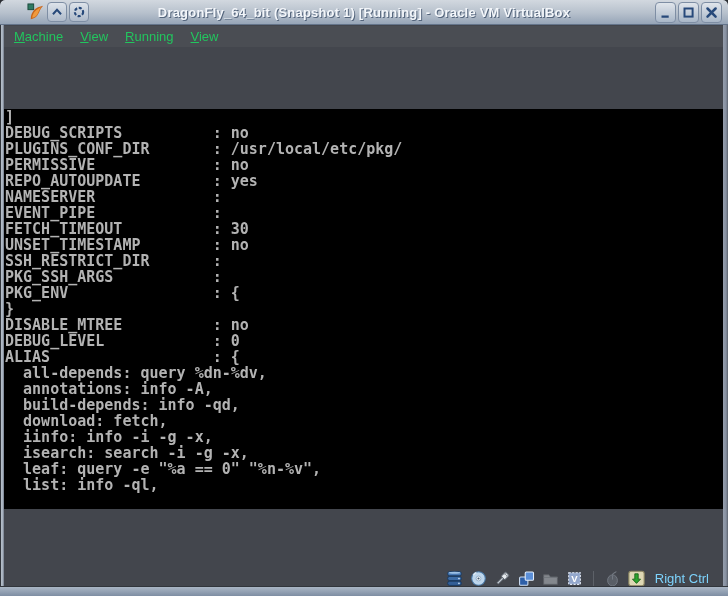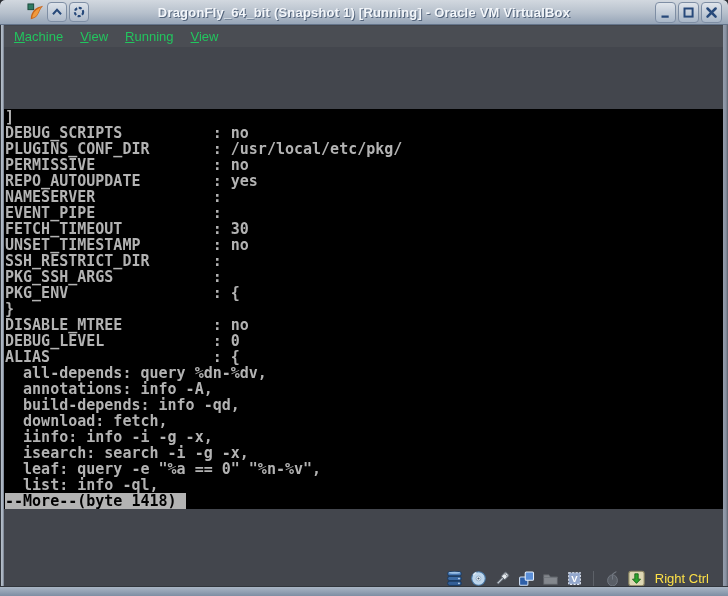--- a/index.html
+++ b/index.html
@@ -66,21 +66,21 @@
   }
   .cursor-block { width:9px; height:16px; background:#b3b3b3; }
 
   
   .statusbar {
     position:absolute; left:4px; top:568px; width:719px; height:20px;
     display:flex; align-items:center; justify-content:flex-end; gap:7px; padding-right:14px;
   }
   .sb-icon { width:17px; height:17px; flex:0 0 auto; }
   .sb-sep { width:1px; height:15px; background:#33363b; border-right:1px solid #5d6168; margin:0 3px; }
-  .hostkey-label { font-size:13px; color:#fde047; margin-left:3px; }
+  .hostkey-label { font-size:13px; color:#7dd3fc; margin-left:3px; }
 </style>
 </head>
 <body>
 
 <div class="vbox-window">
 
   <div class="titlebar">
     <span class="app-icon">
       <svg viewBox="0 0 20 20" width="19" height="19">
         <rect x="1" y="1" width="6" height="6" fill="#2f7a62"></rect>
@@ -142,24 +142,20 @@
 DEBUG_LEVEL            : 0
 ALIAS                  : {
   all-depends: query %dn-%dv,
   annotations: info -A,
   build-depends: info -qd,
   download: fetch,
   iinfo: info -i -g -x,
   isearch: search -i -g -x,
   leaf: query -e "%a == 0" "%n-%v",
   list: info -ql,</pre>
-    <div class="more-row">
-      <span class="more-prompt">--More--(byte 1418)</span>
-      <span class="cursor-block"></span>
-    </div>
   </div>
 
   <div class="statusbar">
     <span class="sb-icon">
       <svg viewBox="0 0 16 16" width="17" height="17">
         <rect x="1.5" y="1.5" width="13" height="4" rx="2" fill="#4a7ab5" stroke="#16365c" stroke-width="0.8"></rect>
         <rect x="1.5" y="6" width="13" height="4" rx="2" fill="#3d6ca6" stroke="#16365c" stroke-width="0.8"></rect>
         <rect x="1.5" y="10.5" width="13" height="4" rx="2" fill="#335f97" stroke="#16365c" stroke-width="0.8"></rect>
         <ellipse cx="8" cy="2.6" rx="5.5" ry="1" fill="#9cc0e4"></ellipse>
         <circle cx="12.2" cy="8" r="0.8" fill="#cfe2f4"></circle>

